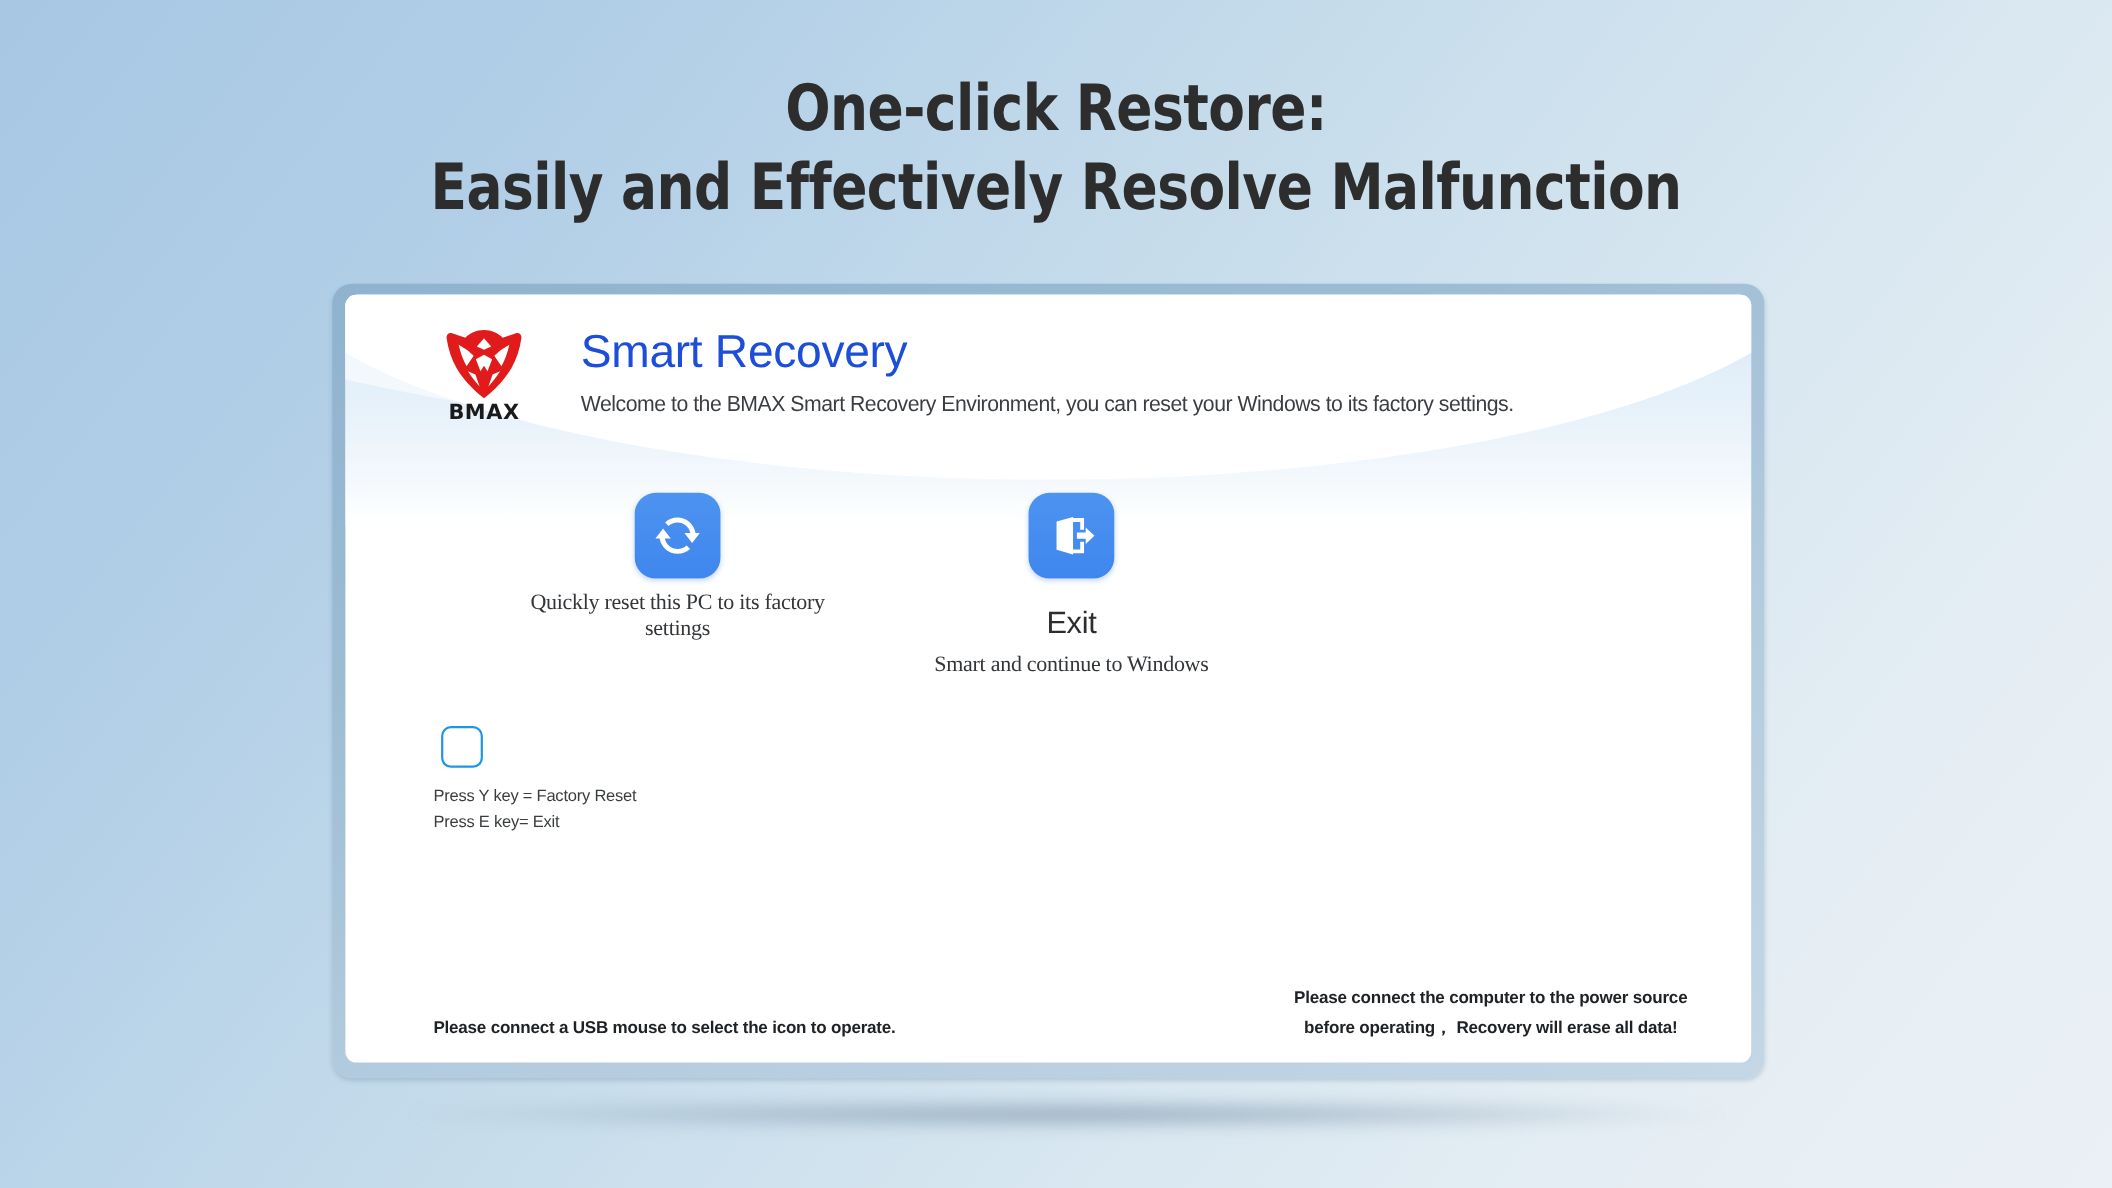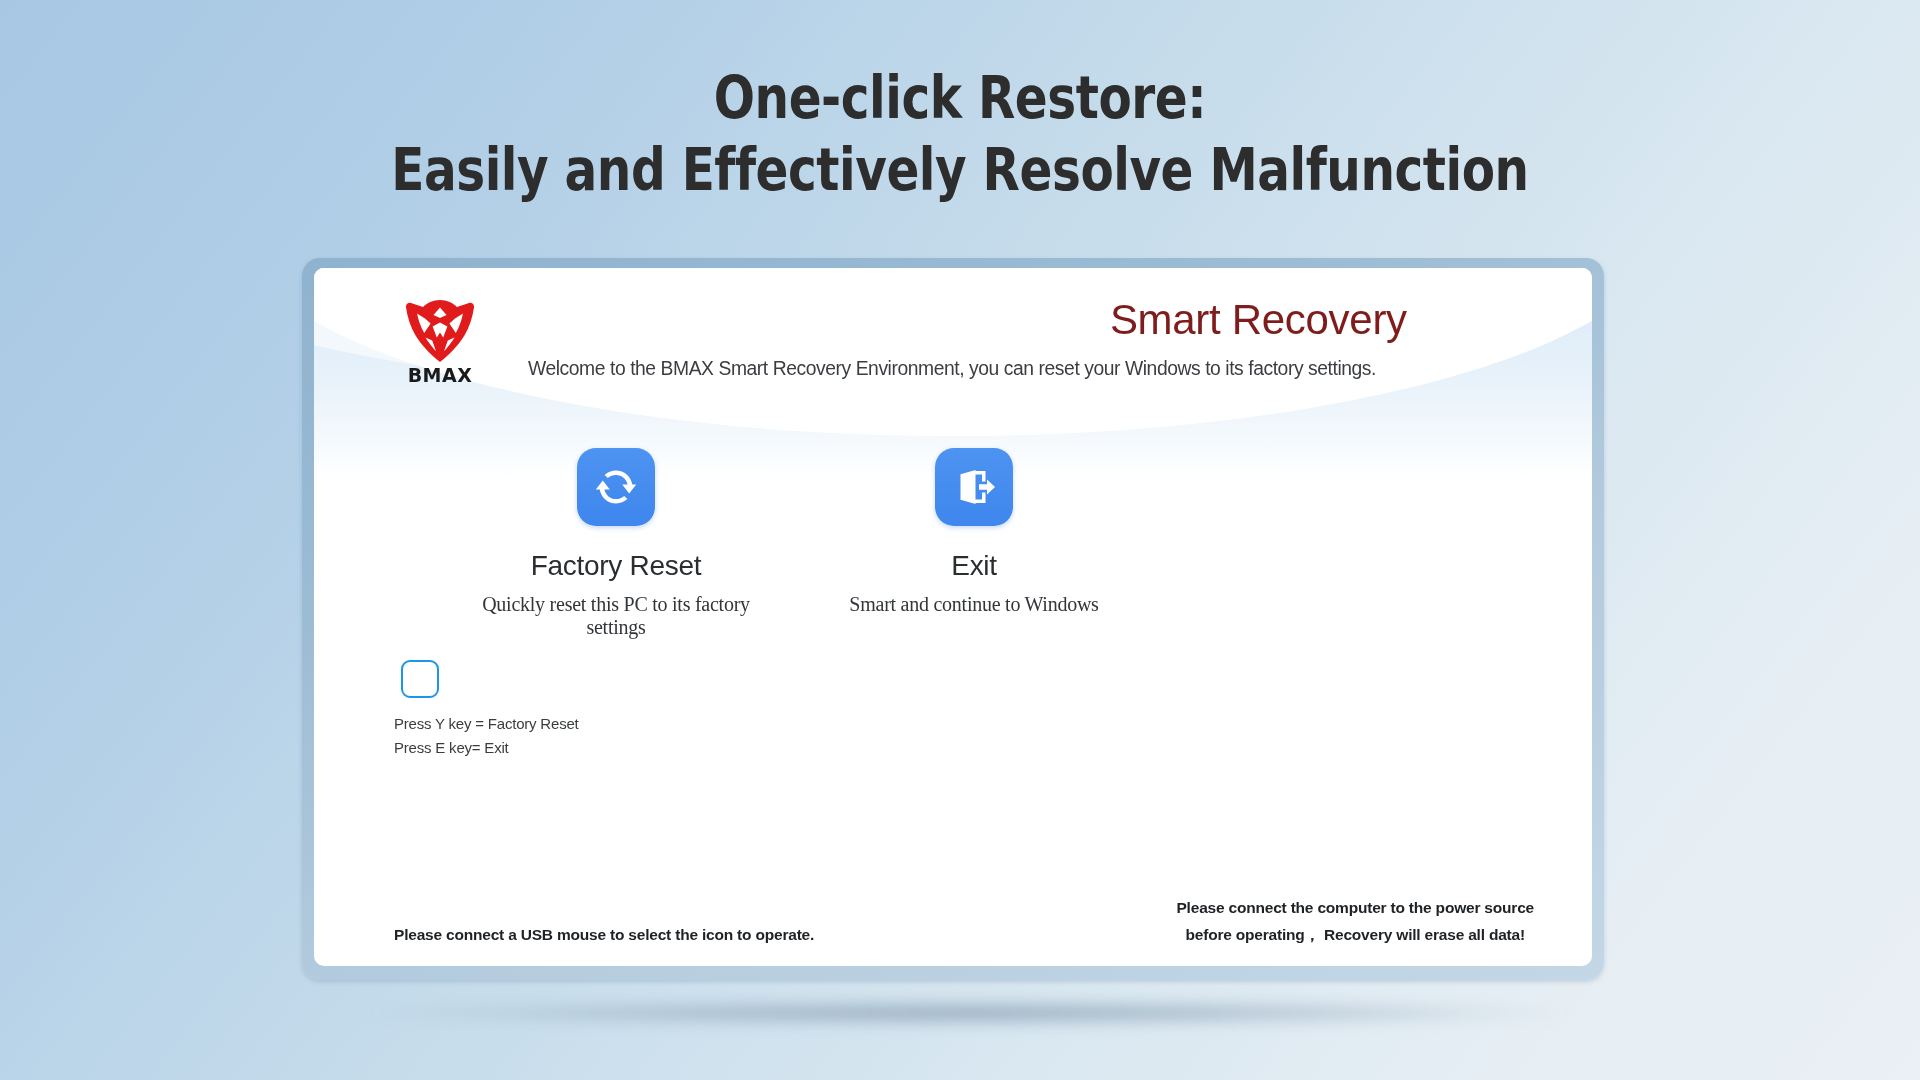--- a/index.html
+++ b/index.html
@@ -81,23 +81,22 @@
   .logo svg{ display:block; }
   .logo-word{
     position:absolute; left:0; bottom:-4px; width:76px;
     text-align:center;
     font-family:"DejaVu Sans","Liberation Sans",sans-serif;
     font-weight:700; font-size:19px; letter-spacing:0.5px; color:#1a1a1a;margin-top:38px;
   }
   .brand-text{ margin-left:50px; padding-top:2px; }
   .app-title{
     font-family:"Liberation Sans","DejaVu Sans",sans-serif;
-    font-weight:400; font-size:42px; color:#7f1d1d; line-height:52px;
+    font-weight:400; font-size:42px; color:#1d4ed8; line-height:52px;
     letter-spacing:-0.3px;
-    text-align:right;
   }
   .app-sub{
     margin-top:11px;
     font-family:"Liberation Sans","DejaVu Sans",sans-serif;
     font-size:20px; color:#3a3e42; letter-spacing:-0.45px;
     transform:scaleX(0.965); transform-origin:0 50%;
   }
 
   
   .actions{
@@ -213,21 +212,20 @@
             <g fill="#ffffff">
               <path d="M25 8.5 C33.2 8.5 40 14.6 41.3 22.5 L45.2 22.5 L38.2 31.6 L31.2 22.5 L36.6 22.5
                        C35.4 16.9 30.7 12.9 25 12.9 C21.8 12.9 18.9 14.1 16.8 16.1 L13.6 12.9
                        C16.6 10.2 20.6 8.5 25 8.5 Z"></path>
               <path d="M25 41.5 C16.8 41.5 10 35.4 8.7 27.5 L4.8 27.5 L11.8 18.4 L18.8 27.5 L13.4 27.5
                        C14.6 33.1 19.3 37.1 25 37.1 C28.2 37.1 31.1 35.9 33.2 33.9 L36.4 37.1
                        C33.4 39.8 29.4 41.5 25 41.5 Z"></path>
             </g>
           </svg>
         </div>
-        <div class="tile-label">Factory Reset</div>
         <div class="tile-desc">Quickly reset this PC to its factory settings</div>
       </div>
 
       <div class="tile exit">
         <div class="tile-icon">
           <svg width="50" height="50" viewBox="0 0 50 50" aria-hidden="true">
             <g fill="#ffffff">
 
               <path d="M22.5 9 L36.5 9 L36.5 19.5 L33 19.5 L33 12.5 L22.5 12.5 Z"></path>
               <path d="M33 30.5 L36.5 30.5 L36.5 41 L22.5 41 L22.5 37.5 L33 37.5 Z"></path>

